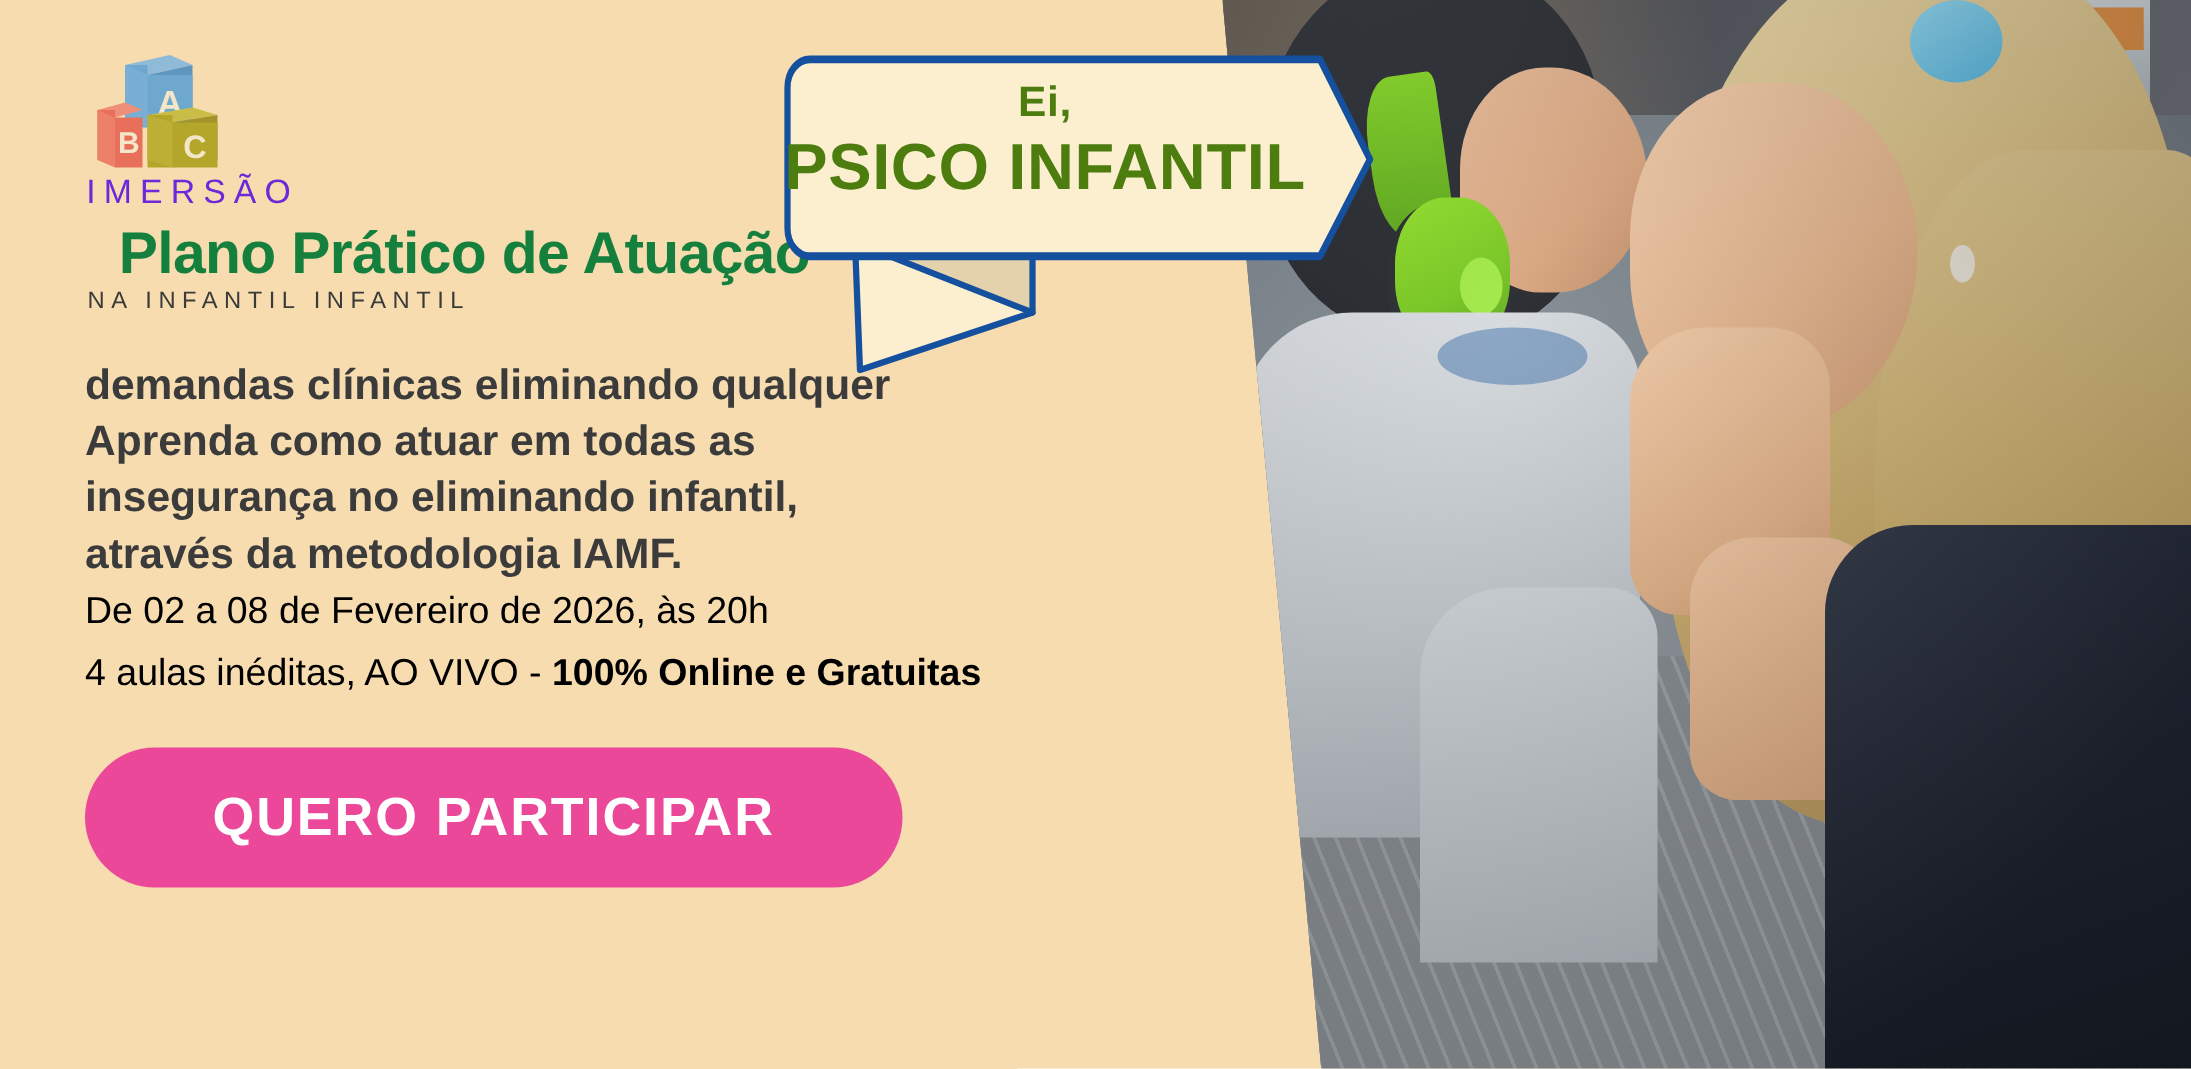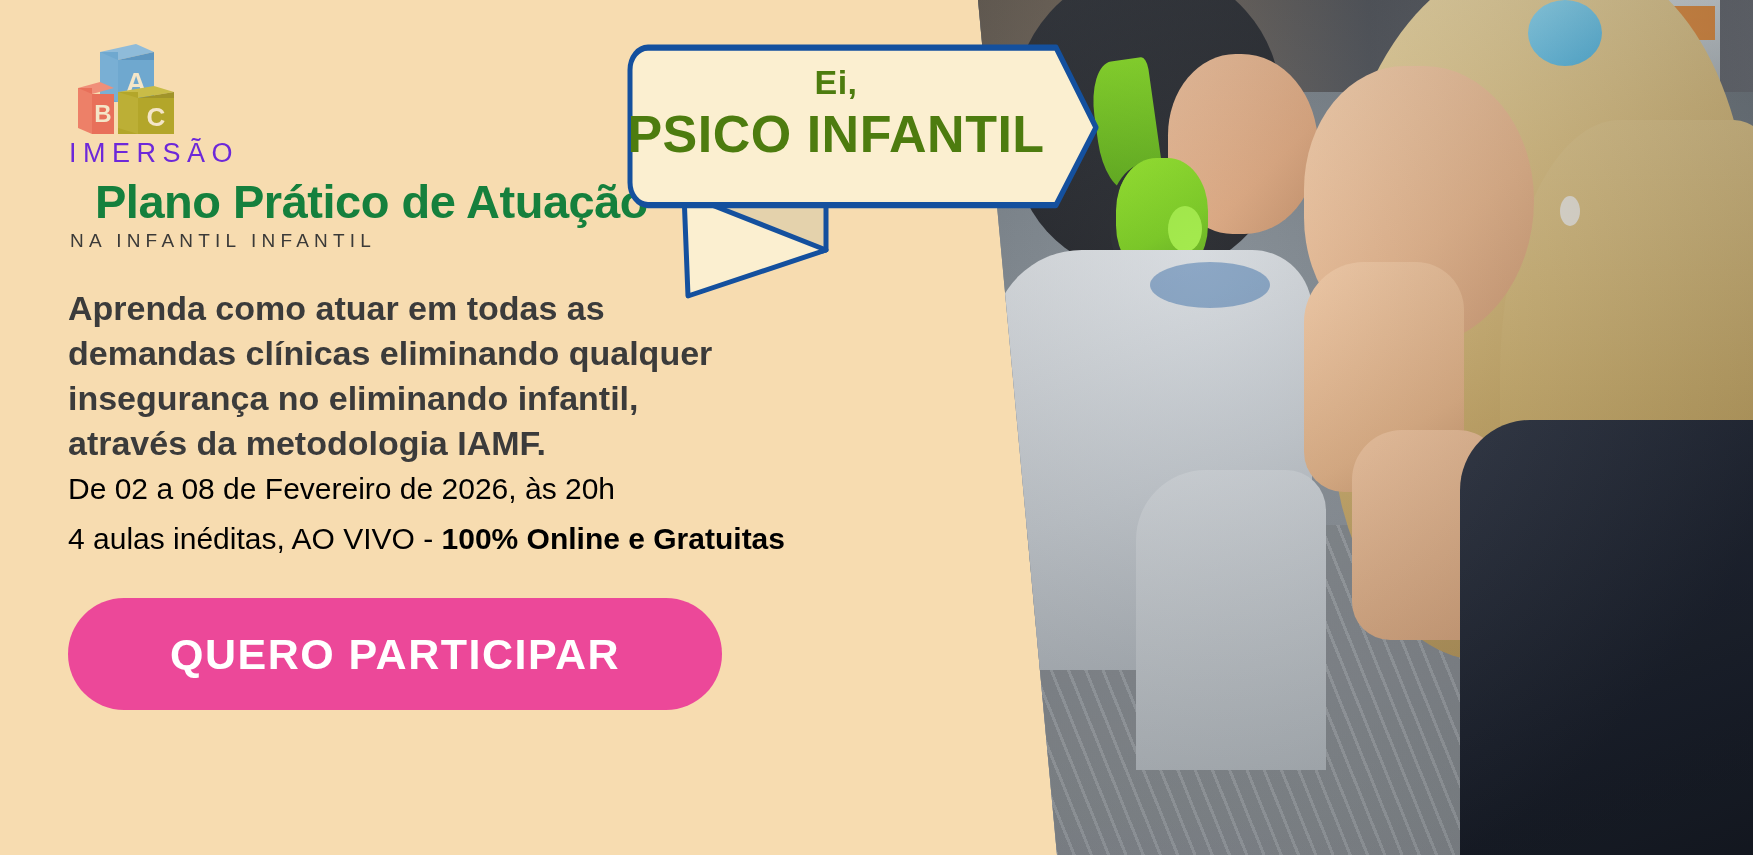--- a/index.html
+++ b/index.html
@@ -263,22 +263,22 @@
         <rect x="68" y="68" width="36" height="36" fill="#B3A62A"></rect>
         <text x="86" y="96" font-family="Liberation Sans, sans-serif" font-size="26" font-weight="700" fill="#F4E6C8" text-anchor="middle">C</text>
       </svg>
     </div>
 
     <div class="kicker">IMERSÃO</div>
     <div class="headline">Plano Prático de Atuação</div>
     <div class="subline">NA INFANTIL INFANTIL</div>
 
     <div class="paragraph">
+      <span>demandas clínicas eliminando qualquer</span>
       <span>Aprenda como atuar em todas as</span>
-      <span>demandas clínicas eliminando qualquer</span>
       <span>insegurança no eliminando infantil,</span>
       <span>através da metodologia IAMF.</span>
     </div>
 
     <div class="info info-1">De 02 a 08 de Fevereiro de 2026, às 20h</div>
     <div class="info info-2">
       <span>4 aulas inéditas, AO VIVO - </span><b>100% Online e Gratuitas</b>
     </div>
 
     <button class="cta">QUERO PARTICIPAR</button>

